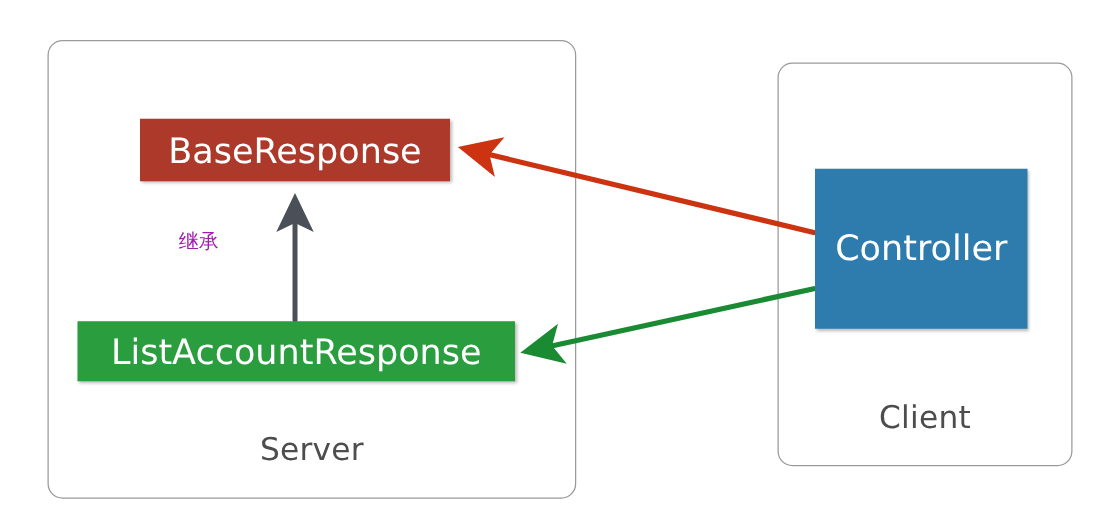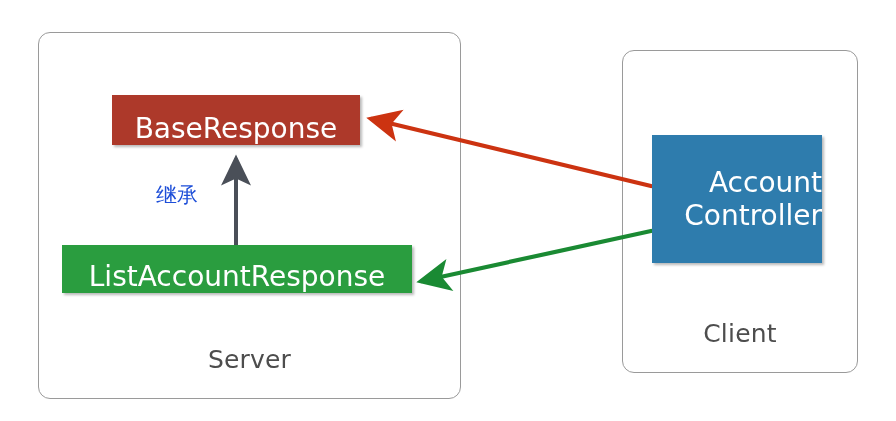--- a/index.html
+++ b/index.html
@@ -44,38 +44,38 @@
     font-size: 25px;
     letter-spacing: 0.2px;
     line-height: 1;
   }
   #client-label { bottom: 26px; }
   #server-label { bottom: 26px; }
 
   .node-box {
     position: absolute;
     display: flex;
-    align-items: flex-end;
+    align-items: center;
     justify-content: center;
     color: #ffffff;
     text-align: center;
     box-sizing: border-box;
     box-shadow: 1.5px 1.5px 2.5px rgba(0,0,0,0.28);
   }
   #base-response-box {
     left: 112px;
     top: 95px;
     width: 248px;
     height: 50px;
     background: #ad392a;
     font-size: 28px;
   }
   #list-account-response-box {
     left: 62px;
-    top: 245px;
+    top: 257px;
     width: 350px;
     height: 48px;
     background: #2a9d3f;
     font-size: 28px;
   }
   #account-controller-box {
     left: 652px;
     top: 135px;
     width: 170px;
     height: 128px;
@@ -105,24 +105,24 @@
     left: 486px;
     top: 104px;
     color: #cc3311;
   }
   #label-normal {
     left: 487px;
     top: 267px;
     color: #1a8a33;
   }
   #label-inherit {
-    left: 156px;
+    left: 143px;
     top: 185px;
-    color: #1d4ed8;
-    font-size: 21px;
+    color: #a21caf;
+    font-size: 16px;
   }
 </style>
 </head>
 <body>
 
 <div id="canvas">
 
   <div id="client-container" class="container-box">
     <div id="client-label" class="container-label">Server</div>
   </div>
@@ -153,19 +153,18 @@
 
   <div id="base-response-box" class="node-box">
     <span>BaseResponse</span>
   </div>
 
   <div id="list-account-response-box" class="node-box">
     <span>ListAccountResponse</span>
   </div>
 
   <div id="account-controller-box" class="node-box">
-    <span>Account</span>
     <span>Controller</span>
   </div>
 
   <div id="label-inherit" class="edge-label">继承</div>
 
 </div>
 
 </body></html>

